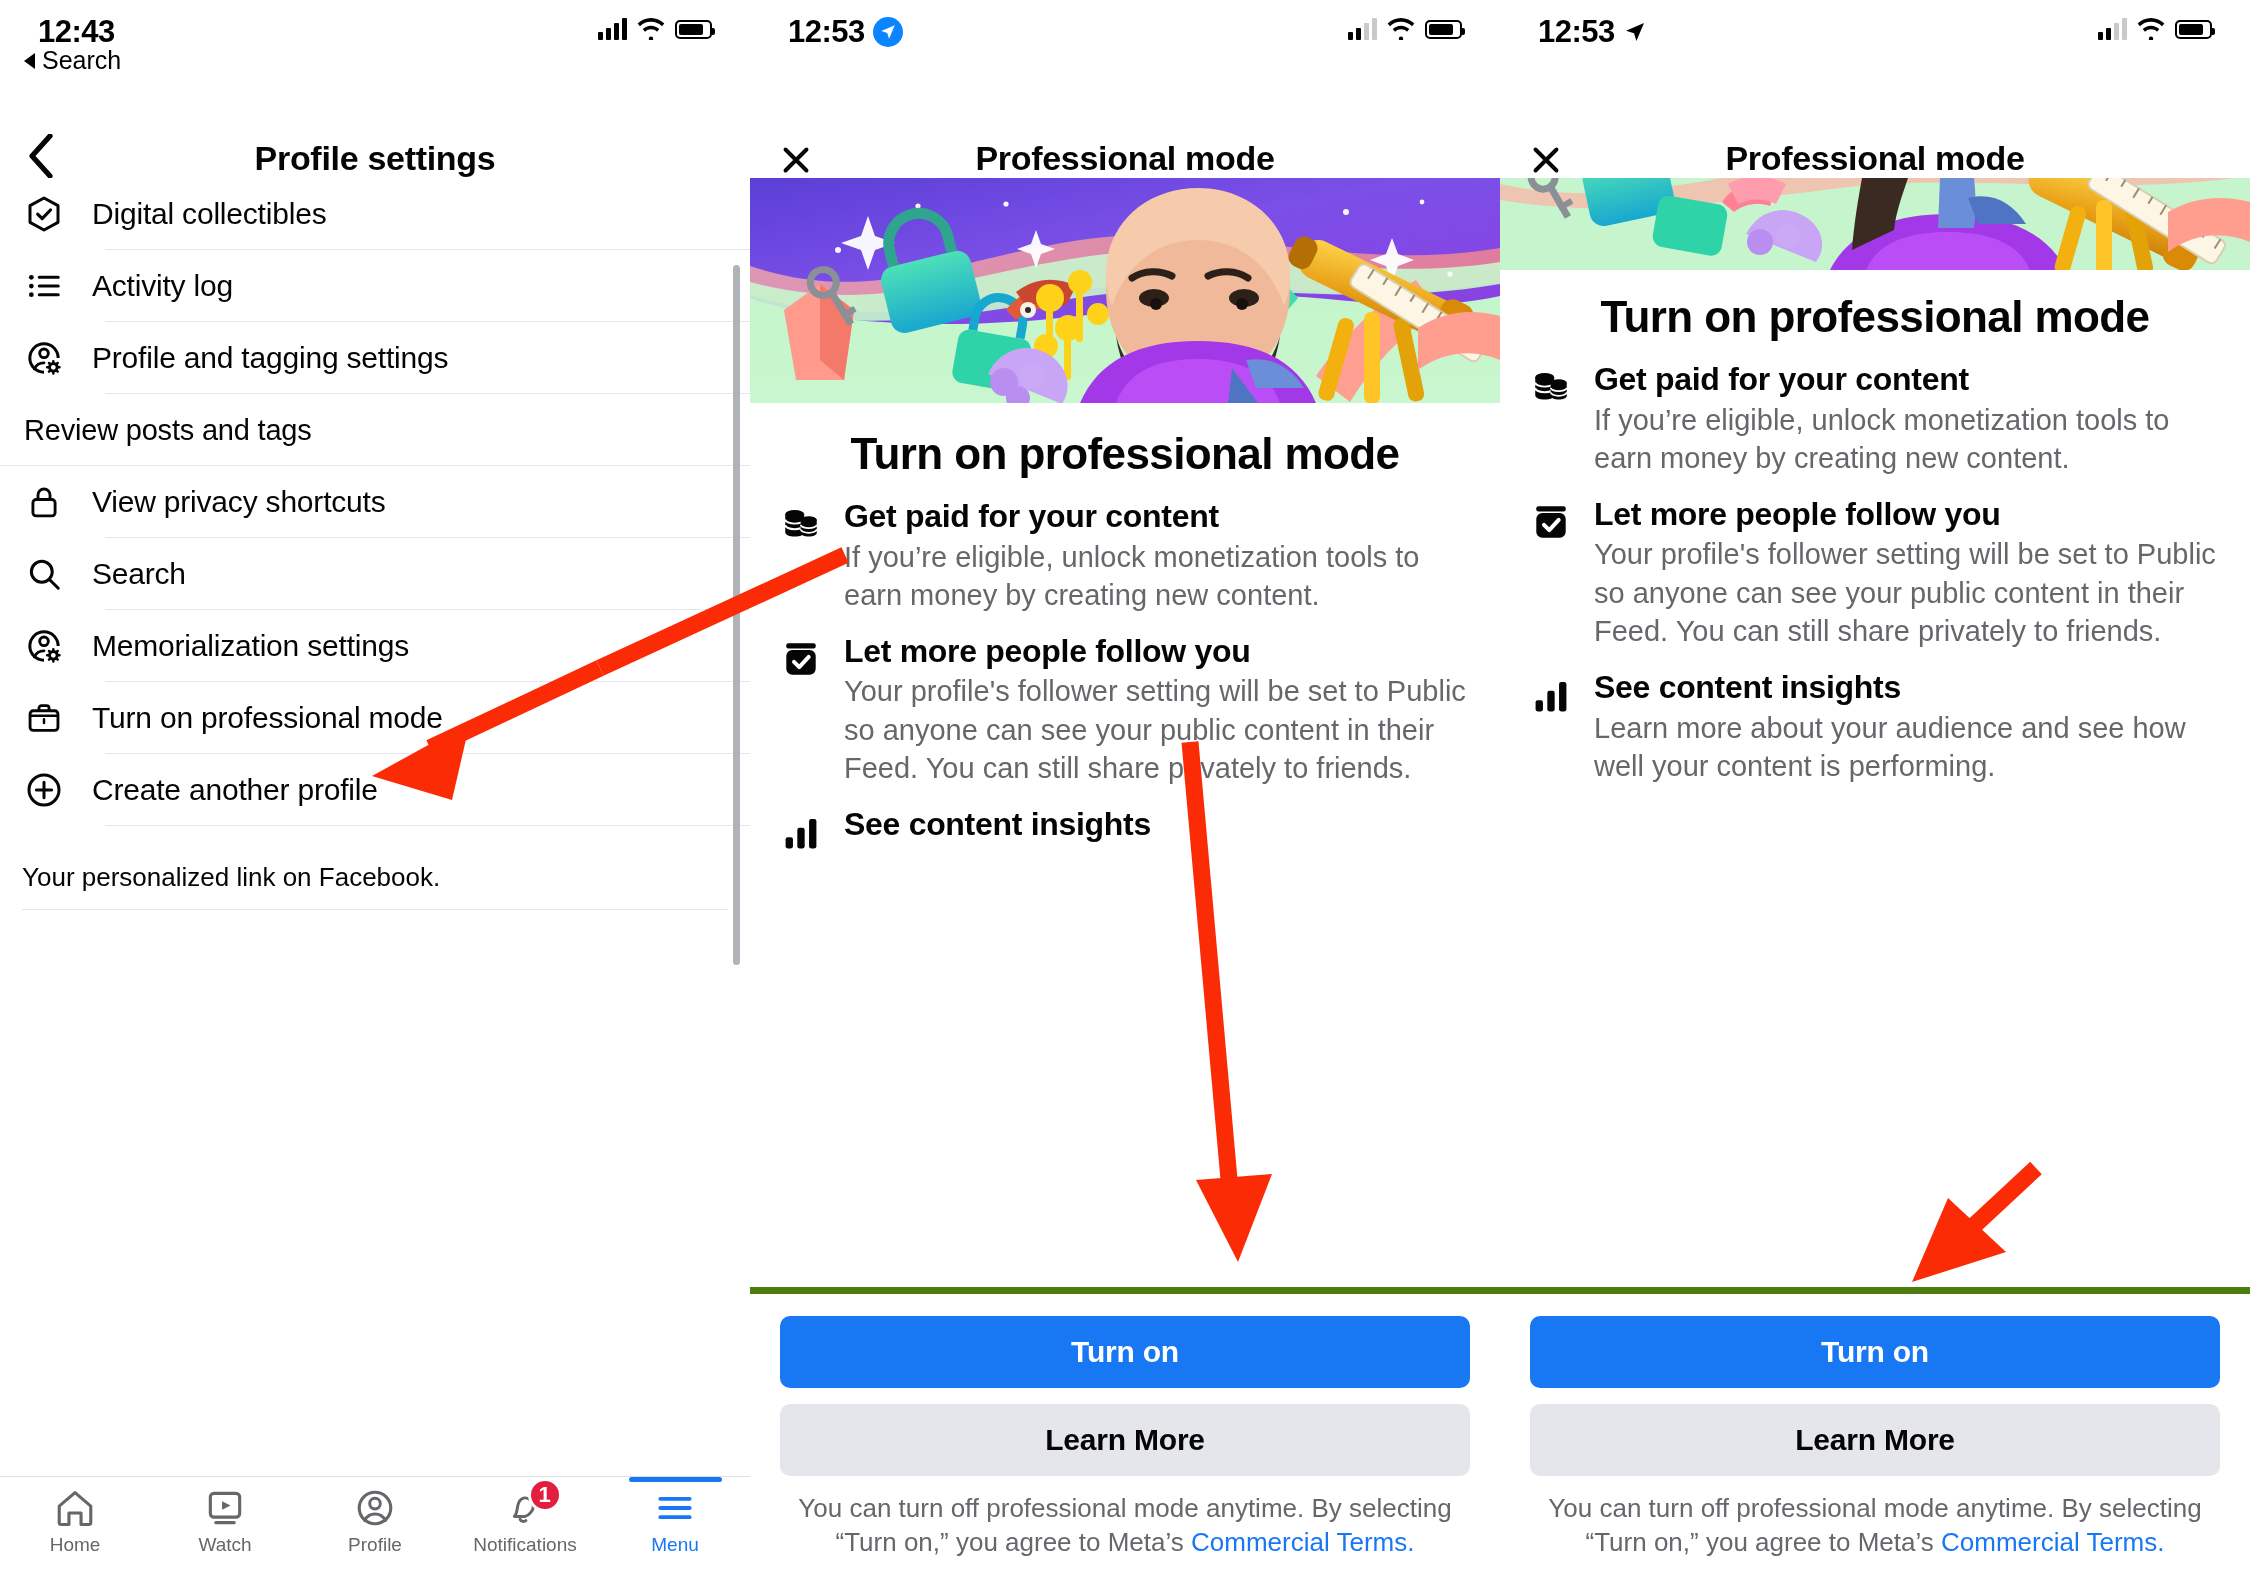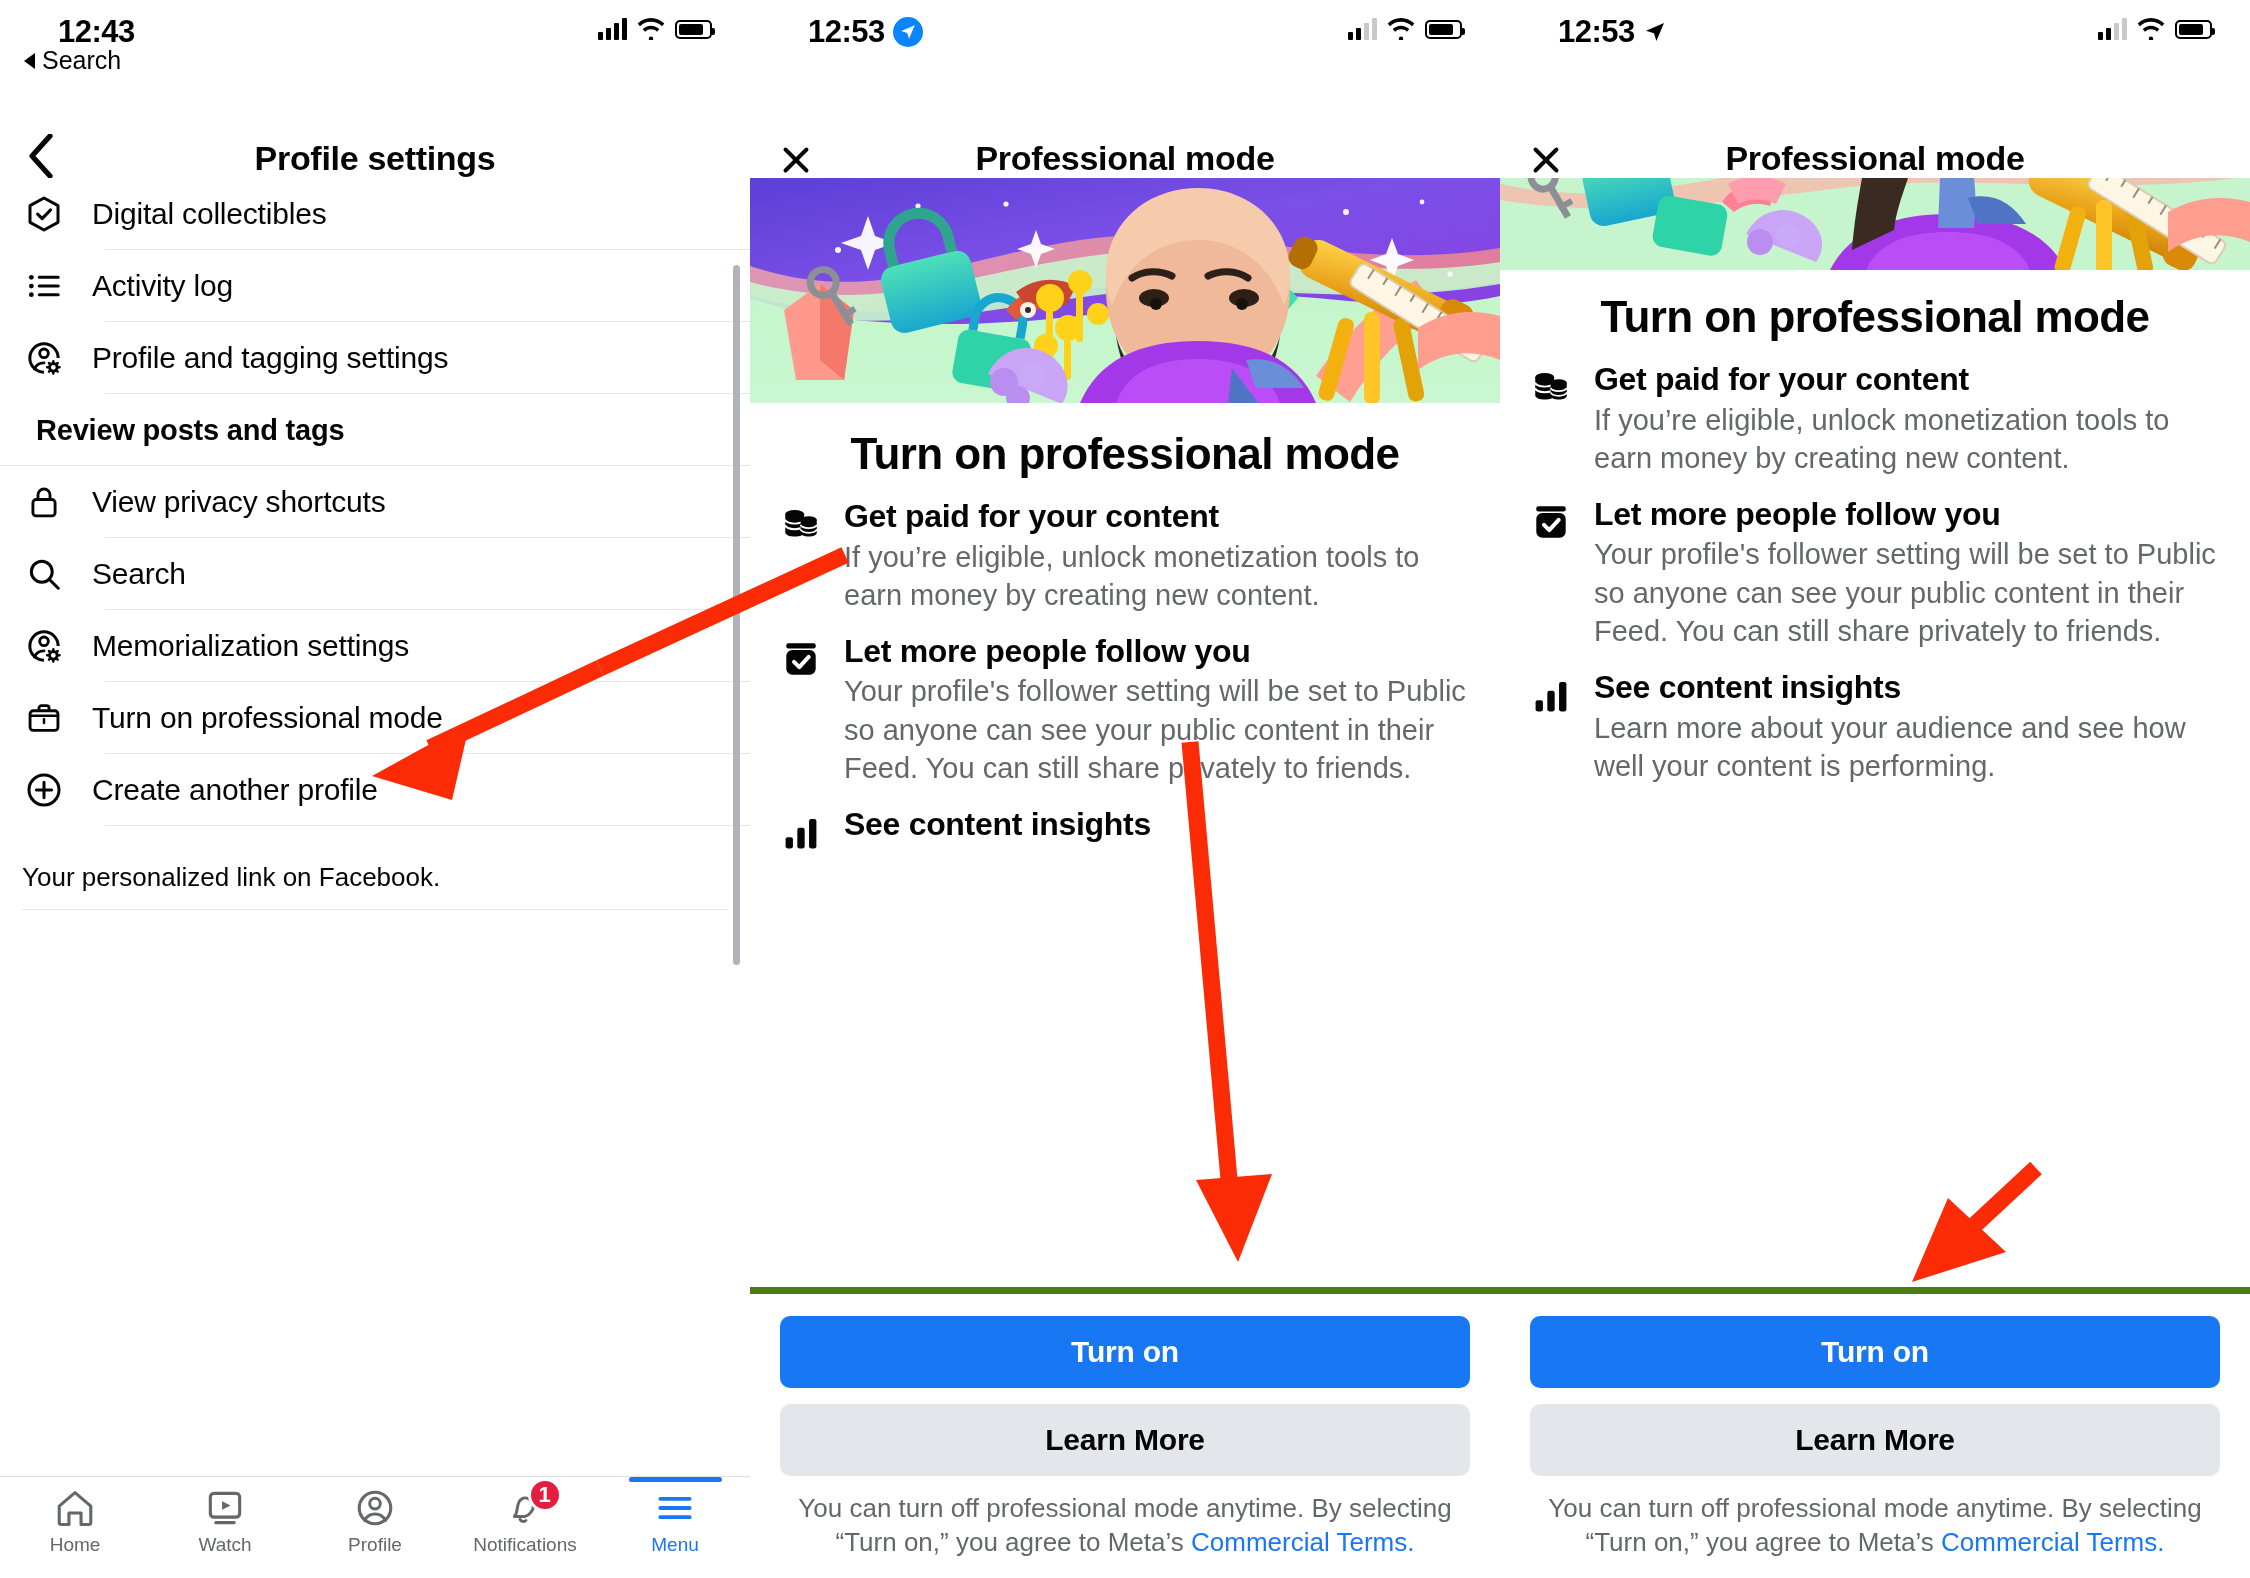--- a/index.html
+++ b/index.html
@@ -16,21 +16,21 @@
   .panel-left   { width: 750px; }
   .panel-mid    { width: 750px; }
   .panel-right  { width: 750px; }
 
   
   .statusbar {
     position: relative; height: 72px;
     display: flex; align-items: flex-start; justify-content: space-between;
     padding: 14px 38px 0 38px;
   }
-  .sb-left { display: flex; align-items: center; gap: 8px; margin-left: 20px; }
+  .sb-left { display: flex; align-items: center; gap: 8px; }
   .sb-time { font-size: 31px; font-weight: bold; letter-spacing: -0.5px; color: #000; }
   .loc-badge {
     width: 30px; height: 30px; border-radius: 50%;
     background: #0a84ff; display: inline-flex; align-items: center; justify-content: center;
   }
   .loc-plain { display: inline-flex; align-items: center; }
   .sb-right { display: flex; align-items: center; gap: 9px; padding-top: 4px; }
   .bars { display: flex; align-items: flex-end; gap: 3px; height: 22px; }
   .bars i { width: 5px; background: #000; border-radius: 1px; display: block; }
   .bars i:nth-child(1){ height: 8px; }
@@ -59,21 +59,21 @@
   .nav-btn { position: relative; z-index: 2; margin-left: 28px; cursor: pointer; display:flex; align-items:center; }
 
   
   .list { position: relative; }
   .row {
     display: flex; align-items: center; gap: 26px;
     height: 72px; padding-left: 22px; position: relative;
   }
   .row .sep { position: absolute; left: 105px; right: 0; bottom: 0; height: 1px; background: #e4e6eb; }
   .row-label { font-size: 30px; color: #050505; letter-spacing: -0.2px; white-space: nowrap; }
-  .row-plain { padding-left: 36px; font-weight: bold; }
+  .row-plain { padding-left: 24px; }
   .row-plain .row-label { font-size: 29px; }
   .row-plain .sep { left: 0; }
   .ico { width: 44px; height: 44px; flex: 0 0 44px; display:flex; align-items:center; justify-content:center; }
 
   .section-head { padding: 30px 22px 6px 22px; }
   .section-title { font-size: 35px; font-weight: bold; color: #050505; letter-spacing: -0.4px; }
   .section-sub { font-size: 26px; color: #050505; margin-top: 6px; }
   .section-rule { height: 1px; background: #e4e6eb; margin: 16px 0 0 0; }
 
   .scrollthumb {

